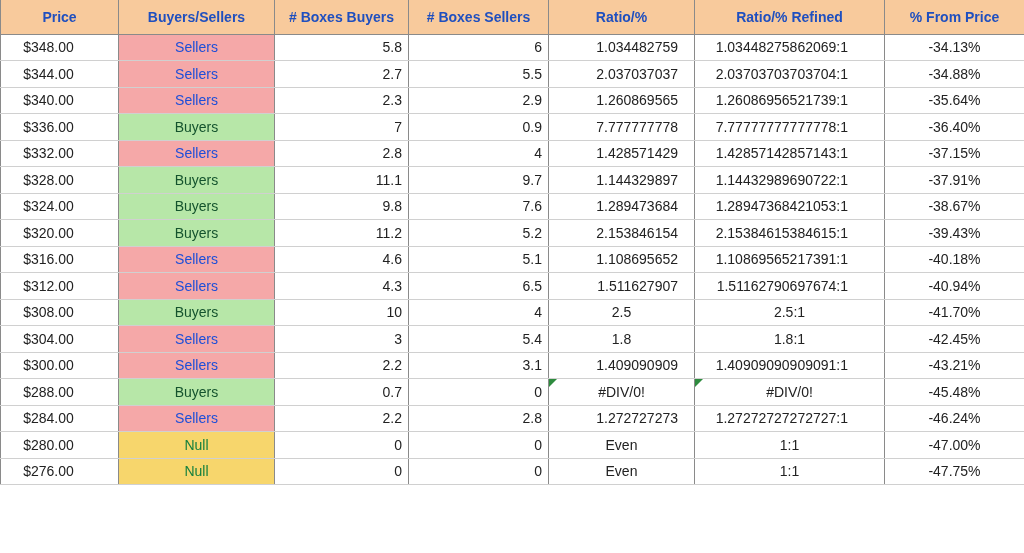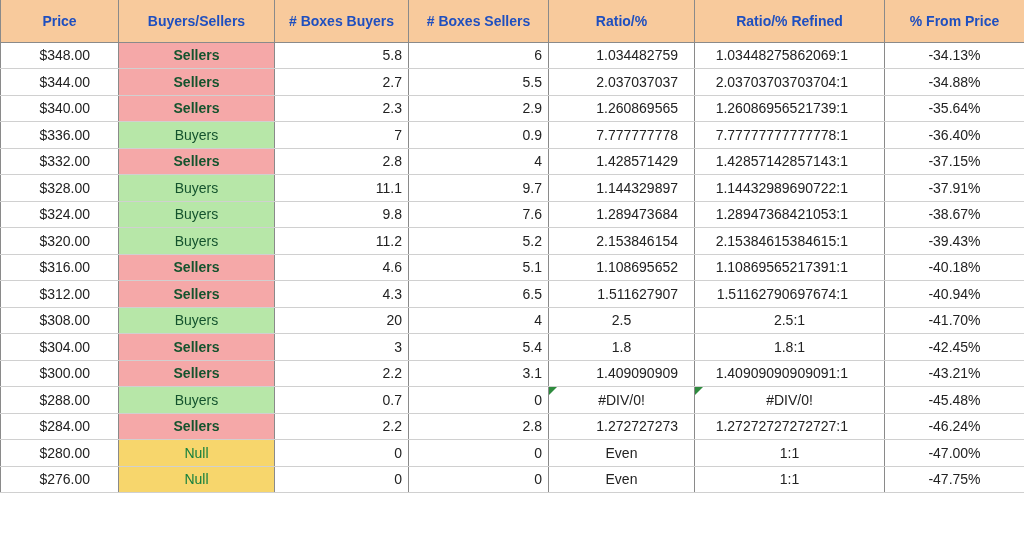--- a/index.html
+++ b/index.html
@@ -15,47 +15,47 @@
   table {
     width: 100%;
     border-collapse: collapse;
     table-layout: fixed;
   }
   thead th {
     background: #f8ca9c;
     color: #1f4fbf;
     font-weight: 700;
     font-size: 14px;
-    height: 42px;
+    height: 34px;
     border-left: 1px solid #8a8a8a;
     border-right: 1px solid #8a8a8a;
     border-bottom: 1px solid #8a8a8a;
     text-align: center;
     vertical-align: middle;
   }
   tbody td {
     height: 26.5px;
     font-size: 14px;
     border-left: 1px solid #8a8a8a;
     border-right: 1px solid #8a8a8a;
     border-bottom: 1px solid #d0d0d0;
     text-align: center;
     vertical-align: middle;
     padding: 0 6px;
     position: relative;
   }
-  tbody td.price { text-align: right; padding-right: 28px; }
+  tbody td.price { padding-right: 28px; }
   tbody td.boxb, tbody td.boxs { text-align: right; }
   tbody td.ratio { text-align: right; padding-right: 16px; }
   tbody td.refined { text-align: right; padding-right: 36px; }
   tbody td.refined.center { text-align: center; padding-right: 6px; }
   tbody td.pct { text-align: center; }
   tbody td.ratio.center { text-align: center; padding-right: 6px; margin-left: 43px; }
 
-  .bs-sellers { background: #f5a8a8; color: #14532d; font-weight: 700; }
+  .bs-sellers { background: #f5a8a8; color: #1d4ed8; font-weight: 400; }
   .bs-buyers  { background: #b7e7a8; color: #14532d; font-weight: 400; }
   .bs-null    { background: #f7d66c; color: #15803d; font-weight: 400; }
 
   
   .err-flag::before {
     content: "";
     position: absolute;
     top: 0;
     left: 0;
     width: 0;
@@ -183,21 +183,21 @@
         <td class="bs-sellers">Sellers</td>
         <td class="boxb">4.3</td>
         <td class="boxs">6.5</td>
         <td class="ratio">1.511627907</td>
         <td class="refined">1.51162790697674:1</td>
         <td class="pct">-40.94%</td>
       </tr>
       <tr>
         <td class="price">$308.00</td>
         <td class="bs-buyers">Buyers</td>
-        <td class="boxb">20</td>
+        <td class="boxb">10</td>
         <td class="boxs">4</td>
         <td class="ratio center">2.5</td>
         <td class="refined center">2.5:1</td>
         <td class="pct">-41.70%</td>
       </tr>
       <tr>
         <td class="price">$304.00</td>
         <td class="bs-sellers">Sellers</td>
         <td class="boxb">3</td>
         <td class="boxs">5.4</td>

